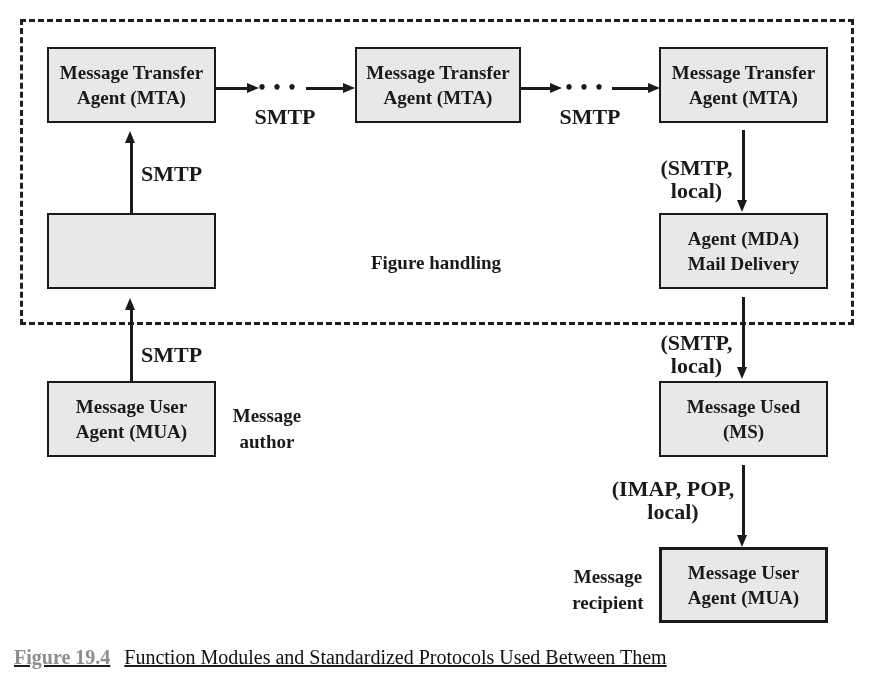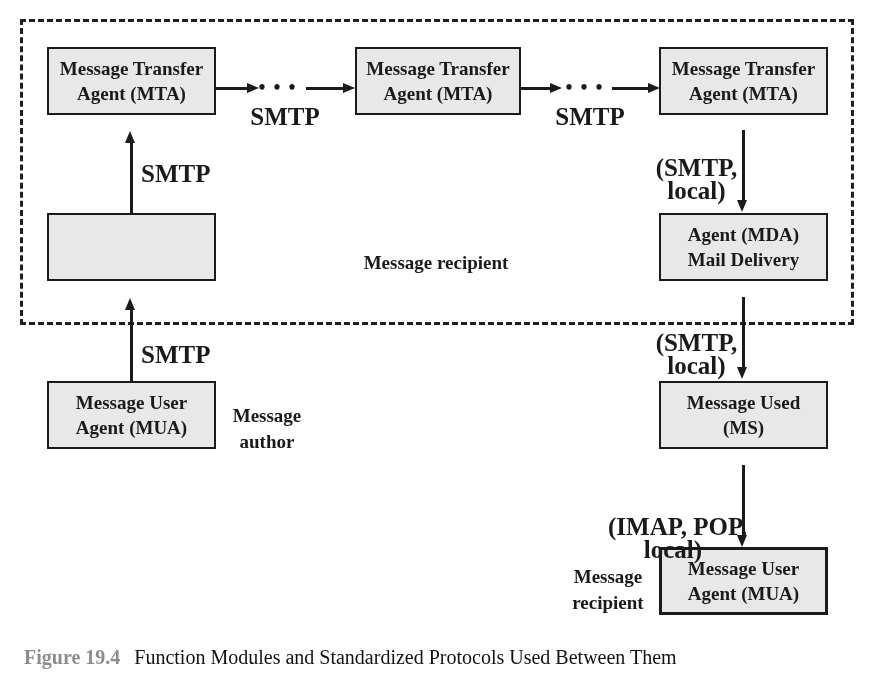--- a/index.html
+++ b/index.html
@@ -8,43 +8,43 @@
     font-family:"Liberation Serif",serif;color:#1a1a1a;
   }
   .abs{position:absolute;}
   
   .mhs-border{
     left:20px;top:19px;width:834px;height:306px;
     border:3px dashed #1f1f1f;box-sizing:border-box;
   }
   
   .box{
-    width:169px;height:68px;background:#e8e8e8;border:2.5px solid #1a1a1a;
+    width:169px;height:76px;background:#e8e8e8;border:2.5px solid #1a1a1a;
     box-sizing:border-box;display:flex;flex-direction:column;align-items:center;
     justify-content:center;text-align:center;
     font-weight:700;font-size:19px;line-height:25px;
   }
   .box span{display:block;white-space:nowrap;}
   
   .hline{height:2.5px;background:#1a1a1a;}
   .vline{width:2.5px;background:#1a1a1a;}
   
   .ah{width:0;height:0;}
   .ah-right{border-top:5.5px solid transparent;border-bottom:5.5px solid transparent;border-left:12px solid #1a1a1a;}
   .ah-up{border-left:5.5px solid transparent;border-right:5.5px solid transparent;border-bottom:12px solid #1a1a1a;}
   .ah-down{border-left:5.5px solid transparent;border-right:5.5px solid transparent;border-top:12px solid #1a1a1a;}
   
   .dots{font-weight:700;font-size:20px;letter-spacing:8px;line-height:20px;text-align:center;white-space:nowrap;}
   
-  .lbl{font-weight:700;font-size:25px;line-height:23px;white-space:nowrap;}
+  .lbl{font-weight:700;font-size:22px;line-height:23px;white-space:nowrap;}
   .lbl-c{text-align:center;}
   .ann{font-weight:700;font-size:19px;line-height:26px;text-align:center;}
   .ann span{display:block;white-space:nowrap;}
   
-  .caption{left:24px;top:646px;font-size:20px;white-space:nowrap;}
+  .caption{left:14px;top:646px;font-size:20px;white-space:nowrap;text-decoration:underline;}
   .caption .cap-label{font-weight:700;color:#8d8d8d;}
   .caption .cap-text{color:#111111;margin-left:14px;}
 </style>
 </head>
 <body>
 
 <div id="canvas">
 
   <div class="abs mhs-border"></div>
 
@@ -112,27 +112,27 @@
 
   <div class="abs vline" style="left:742px;top:297px;height:71px;"></div>
   <div class="abs ah ah-down" style="left:737px;top:367px;"></div>
   <div class="abs lbl lbl-c" style="left:655px;top:331px;width:83px;">
     <span style="display:block">(SMTP,</span>
     <span style="display:block">local)</span>
   </div>
 
   <div class="abs vline" style="left:742px;top:465px;height:71px;"></div>
   <div class="abs ah ah-down" style="left:737px;top:535px;"></div>
-  <div class="abs lbl lbl-c" style="left:608px;top:515px;width:130px;">
+  <div class="abs lbl lbl-c" style="left:608px;top:477px;width:130px;">
     <span style="display:block">(IMAP, POP,</span>
     <span style="display:block">local)</span>
   </div>
 
   <div class="abs ann" style="left:336px;top:250px;width:200px;">
-    <span>Message recipient</span>
+    <span>Figure handling</span>
   </div>
   <div class="abs ann" style="left:217px;top:403px;width:100px;">
     <span>Message</span>
     <span>author</span>
   </div>
   <div class="abs ann" style="left:557px;top:564px;width:102px;">
     <span>Message</span>
     <span>recipient</span>
   </div>
 

